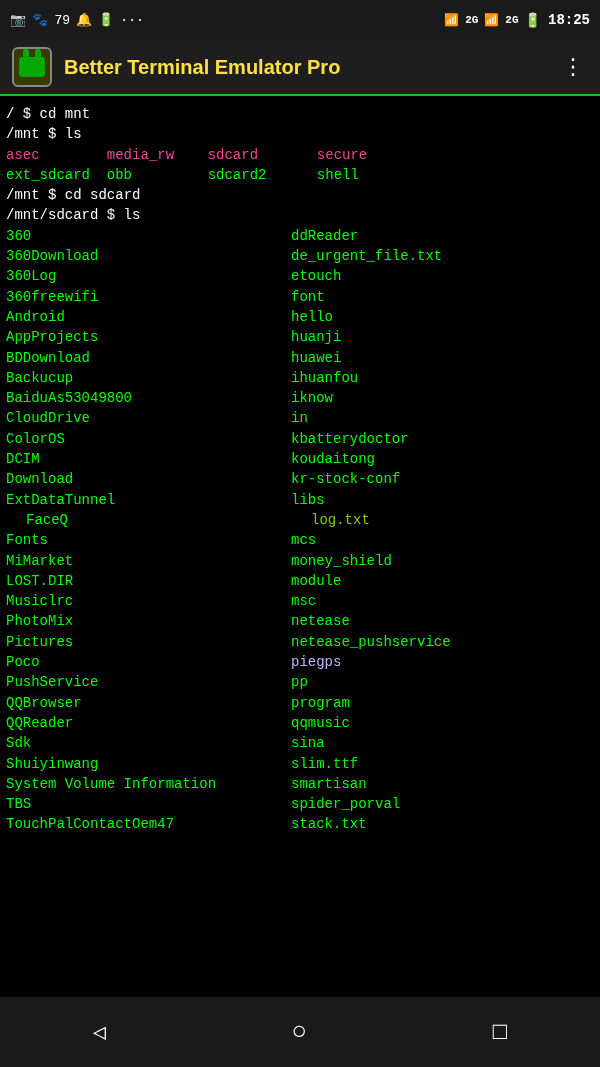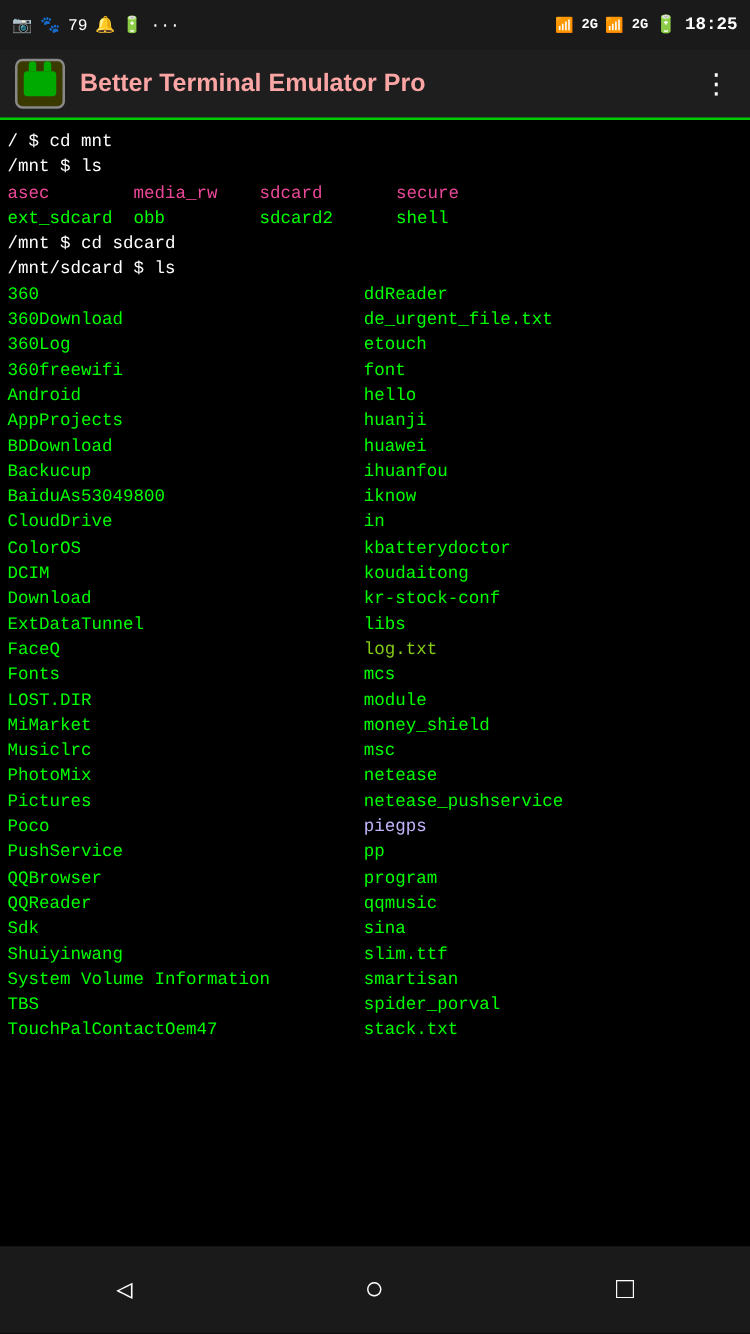--- a/index.html
+++ b/index.html
@@ -93,21 +93,21 @@
       position: absolute;
       top: -8px;
       right: 4px;
       width: 6px;
       height: 8px;
       background: #00aa00;
       border-radius: 3px 3px 0 0;
     }
 
     .title-text {
-      color: #fca5a5;
+      color: #fde047;
       font-size: 20px;
       font-weight: bold;
       font-family: Arial, sans-serif;
       flex: 1;
     }
 
     .menu-dots {
       color: #fff;
       font-size: 22px;
       cursor: pointer;
@@ -245,35 +245,35 @@
       <span style="color: rgb(0, 255, 0); white-space: pre;">koudaitong</span>
     </div>
     <div style="display: flex; color: rgb(0, 255, 0);">
       <span style="width: 285px; display: inline-block; white-space: pre;">Download</span>
       <span style="color: rgb(0, 255, 0); white-space: pre;">kr-stock-conf</span>
     </div>
     <div style="display: flex; color: rgb(0, 255, 0);">
       <span style="width: 285px; display: inline-block; white-space: pre;">ExtDataTunnel</span>
       <span style="color: rgb(0, 255, 0); white-space: pre;">libs</span>
     </div>
-    <div style="display: flex; color: rgb(0, 255, 0);">
+    <div style="display: flex; color: rgb(0, 255, 0); margin-left: 20px;">
       <span style="width: 285px; display: inline-block; white-space: pre;">FaceQ</span>
       <span style="color: #84cc16; white-space: pre;">log.txt</span>
     </div>
     <div style="display: flex; color: rgb(0, 255, 0);">
       <span style="width: 285px; display: inline-block; white-space: pre;">Fonts</span>
       <span style="color: rgb(0, 255, 0); white-space: pre;">mcs</span>
     </div>
     <div style="display: flex; color: rgb(0, 255, 0);">
+      <span style="width: 285px; display: inline-block; white-space: pre;">MiMarket</span>
+      <span style="color: rgb(0, 255, 0); white-space: pre;">money_shield</span>
+    </div>
+    <div style="display: flex; color: rgb(0, 255, 0);">
       <span style="width: 285px; display: inline-block; white-space: pre;">LOST.DIR</span>
       <span style="color: rgb(0, 255, 0); white-space: pre;">module</span>
-    </div>
-    <div style="display: flex; color: rgb(0, 255, 0);">
-      <span style="width: 285px; display: inline-block; white-space: pre;">MiMarket</span>
-      <span style="color: rgb(0, 255, 0); white-space: pre;">money_shield</span>
     </div>
     <div style="display: flex; color: rgb(0, 255, 0);">
       <span style="width: 285px; display: inline-block; white-space: pre;">Musiclrc</span>
       <span style="color: rgb(0, 255, 0); white-space: pre;">msc</span>
     </div>
     <div style="display: flex; color: rgb(0, 255, 0);">
       <span style="width: 285px; display: inline-block; white-space: pre;">PhotoMix</span>
       <span style="color: rgb(0, 255, 0); white-space: pre;">netease</span>
     </div>
     <div style="display: flex; color: rgb(0, 255, 0);">

